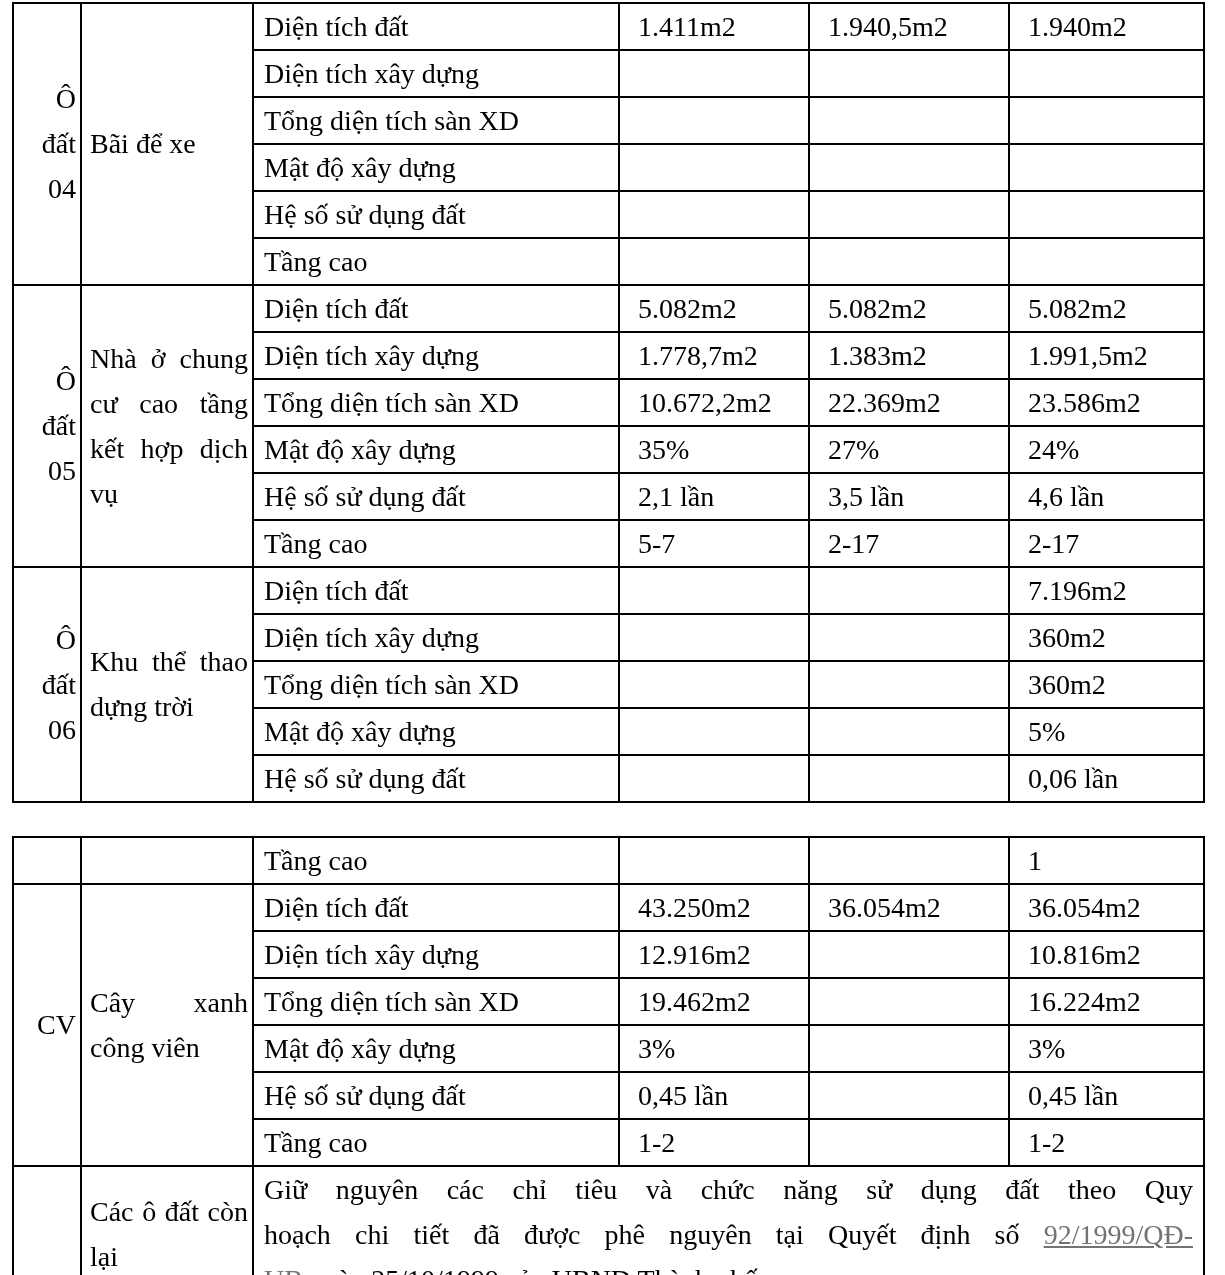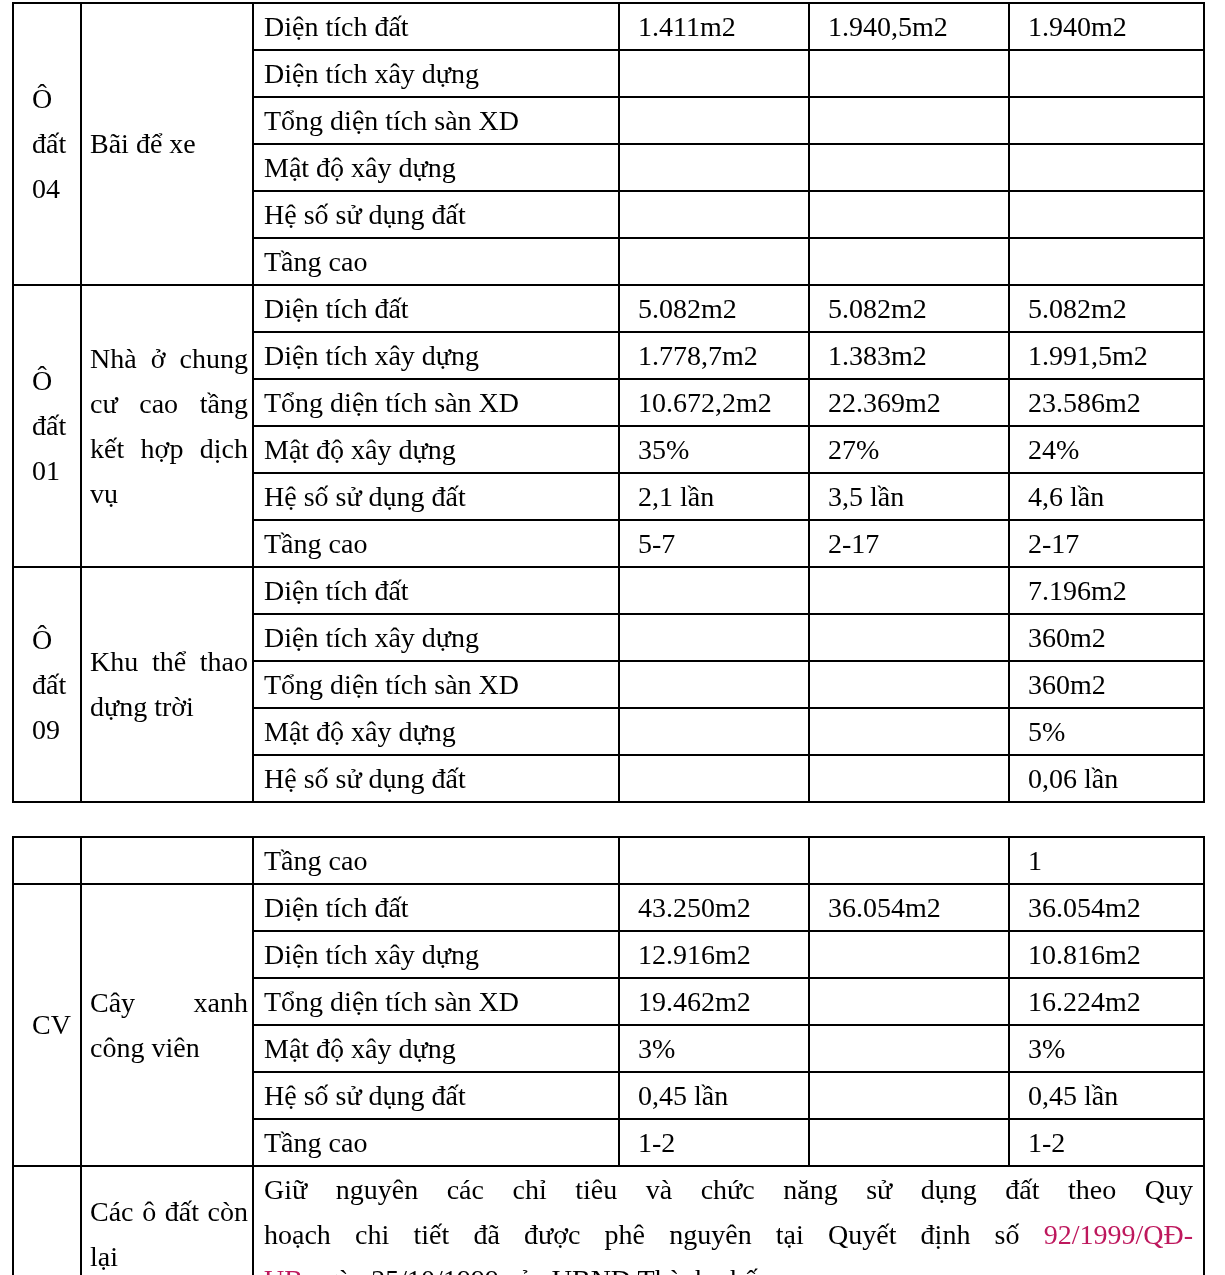--- a/index.html
+++ b/index.html
@@ -25,42 +25,43 @@
   table.doc td {
     border: 2px solid #000000;
     height: 43px;
     vertical-align: middle;
     overflow: hidden;
     word-wrap: break-word;
   }
   td.c-code {
     vertical-align: bottom;
     padding: 0 4px 1px 18px;
-    text-align: left;
+    text-align: right;
   }
   td.c-fn {
     vertical-align: bottom;
     text-align: justify;
     padding: 0 4px 1px 8px;
     margin-top: 48px;
   }
   td.c-crit { padding: 0 2px 0 10px; }
   td.c-val  { padding: 0 6px 0 18px; }
   td.cut    { border-top: none; }
   .t2 { margin-top: 33px; }
   td.note-cell {
     padding: 0 10px;
     vertical-align: middle;
     height: auto;
   }
   tr.row-note td { height: auto; }
   .jline { text-align: justify; text-align-last: justify; }
   .jline-last { text-align: left; text-align-last: left; }
   .doclink {
-    color: #be185d;
+    color: #737373;
+    text-decoration: underline;
     cursor: pointer;
   }
 </style>
 </head>
 <body>
 
 <div class="page">
 
   <table class="doc t1">
     <colgroup>
@@ -106,21 +107,21 @@
         <td class="c-val"></td>
       </tr>
       <tr>
         <td class="c-crit">Tầng cao</td>
         <td class="c-val"></td>
         <td class="c-val"></td>
         <td class="c-val"></td>
       </tr>
 
       <tr>
-        <td class="c-code" rowspan="6">Ô đất 01</td>
+        <td class="c-code" rowspan="6">Ô đất 05</td>
         <td class="c-fn" rowspan="6">Nhà ở chung cư cao tầng kết hợp dịch vụ</td>
         <td class="c-crit">Diện tích đất</td>
         <td class="c-val">5.082m2</td>
         <td class="c-val">5.082m2</td>
         <td class="c-val">5.082m2</td>
       </tr>
       <tr>
         <td class="c-crit">Diện tích xây dựng</td>
         <td class="c-val">1.778,7m2</td>
         <td class="c-val">1.383m2</td>
@@ -145,21 +146,21 @@
         <td class="c-val">4,6 lần</td>
       </tr>
       <tr>
         <td class="c-crit">Tầng cao</td>
         <td class="c-val">5-7</td>
         <td class="c-val">2-17</td>
         <td class="c-val">2-17</td>
       </tr>
 
       <tr>
-        <td class="c-code" rowspan="5">Ô đất 09</td>
+        <td class="c-code" rowspan="5">Ô đất 06</td>
         <td class="c-fn" rowspan="5">Khu thể thao dựng trời</td>
         <td class="c-crit">Diện tích đất</td>
         <td class="c-val"></td>
         <td class="c-val"></td>
         <td class="c-val">7.196m2</td>
       </tr>
       <tr>
         <td class="c-crit">Diện tích xây dựng</td>
         <td class="c-val"></td>
         <td class="c-val"></td>

